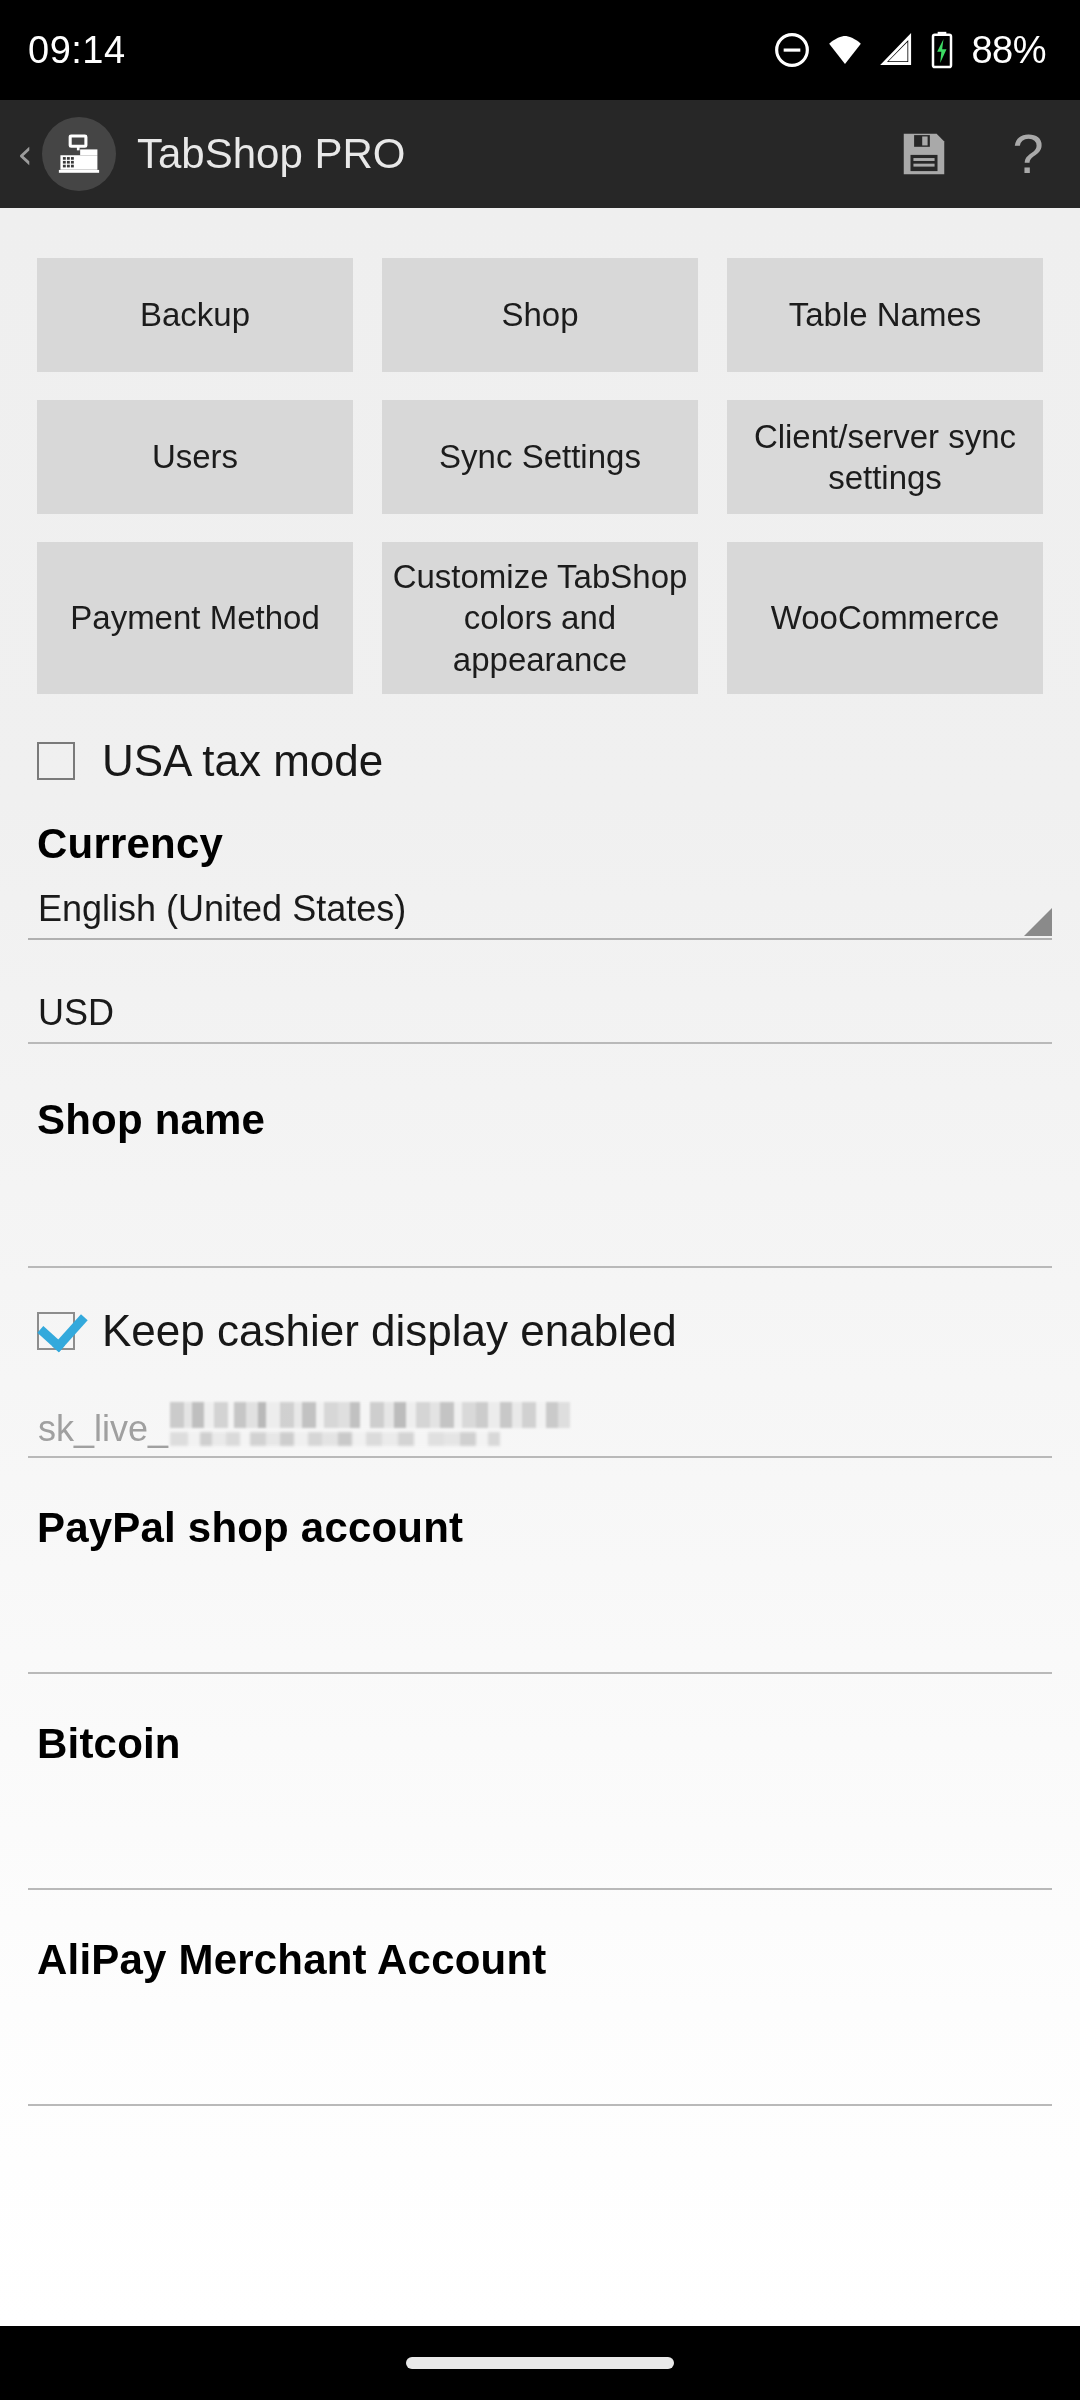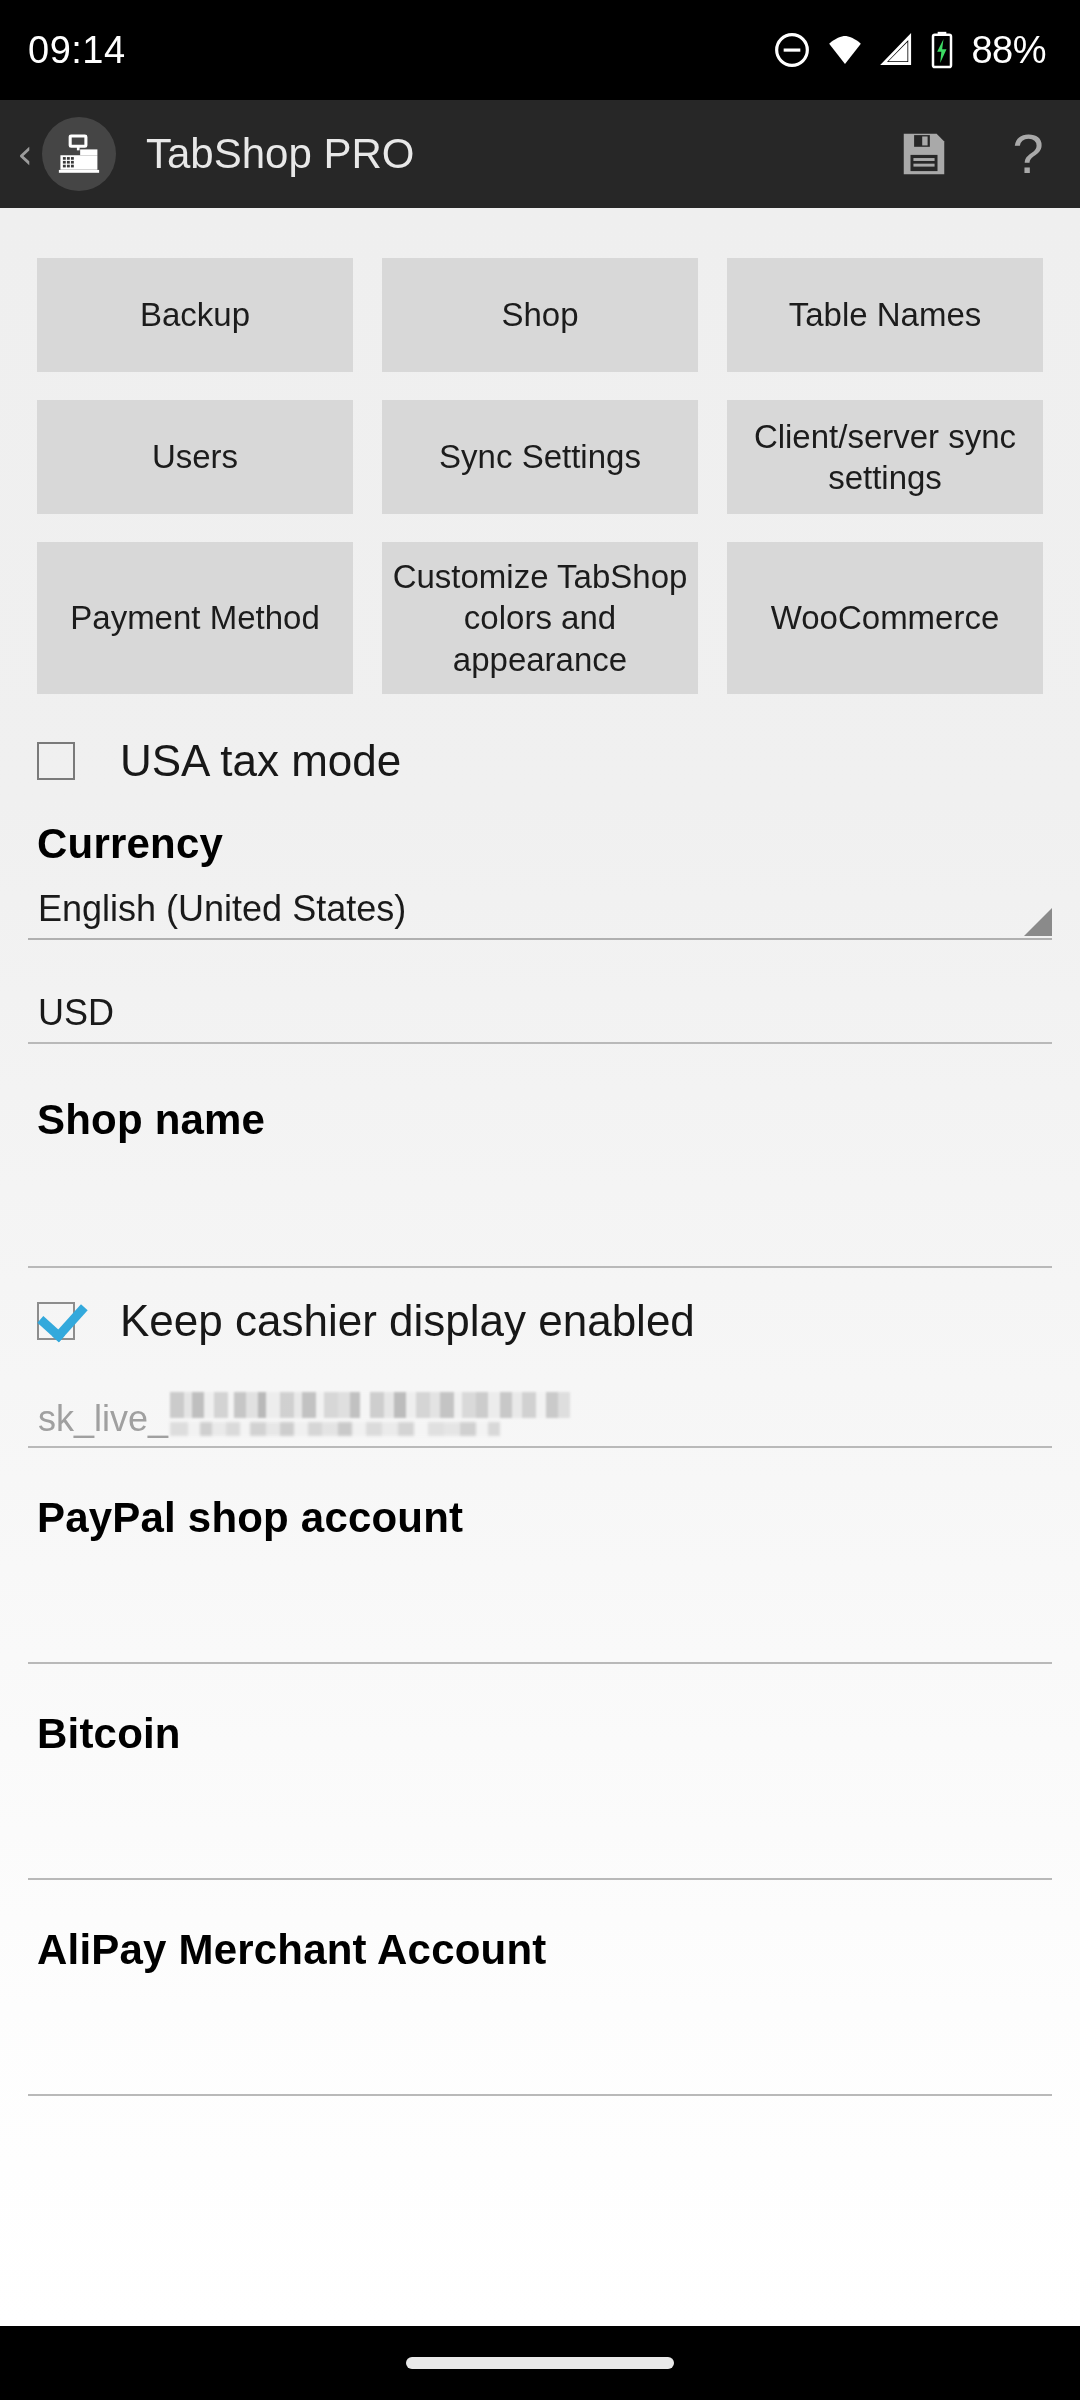--- a/index.html
+++ b/index.html
@@ -33,21 +33,21 @@
     width: 30px; margin-left: 10px; color: #9b9b9b; font-size: 40px;
     line-height: 1; display: flex; align-items: center; justify-content: center;
     font-family: "DejaVu Sans", sans-serif;
   }
   .app-avatar {
     width: 74px; height: 74px; border-radius: 50%;
     background: #454545; margin-left: 2px;
     display: flex; align-items: center; justify-content: center; flex: none;
   }
   .app-title {
-    color: #e8e8e8; font-size: 42px; margin-left: 30px; flex: 1;
+    color: #e8e8e8; font-size: 42px; margin-left: 21px; flex: 1;
     white-space: nowrap;
   }
   .appbar-actions { display: flex; align-items: center; gap: 0; }
   .ab-btn {
     width: 104px; height: 108px;
     display: flex; align-items: center; justify-content: center;
   }
   .qmark {
     color: #a9a9a9; font-size: 56px; line-height: 1;
     font-family: "Liberation Sans", sans-serif;
@@ -70,21 +70,21 @@
     color: #1c1c1c; font-size: 33px; line-height: 1.25;
     font-family: "Liberation Sans", sans-serif;
     display: flex; align-items: center; justify-content: center;
     text-align: center; padding: 18px 8px;
   }
   .h-short { height: 114px; }
   .h-tall { height: 152px; }
   .h-xtall { height: 152px; }
 
   
-  .cbrow { display: flex; align-items: center; padding: 0 37px; gap: 18px; }
+  .cbrow { display: flex; align-items: center; padding: 0 37px; }
   .cbrow.usa { margin-top: 42px; }
   .cbrow.cashier { margin-top: 12px; }
   .cbox {
     width: 38px; height: 38px; flex: none;
     border: 2px solid #7a7a7a; background: transparent;
     position: relative;
   }
   .cbox.checked { border-color: #8d8d8d; }
   .cbox.checked::after {
     content: ""; position: absolute;
@@ -267,21 +267,21 @@
     </div>
     <div class="field" style="margin-top:32px;">
       <div class="val">USD</div>
     </div>
 
     <div class="sect-h" style="margin-top:52px;">Shop name</div>
     <div class="field tall" style="margin-top:38px;">
       <div class="val"></div>
     </div>
 
-    <div class="cbrow cashier" style="margin-top:28px;">
+    <div class="cbrow cashier" style="margin-top:38px;">
       <div class="cbox checked"></div>
       <div class="cblabel">Keep cashier display enabled</div>
     </div>
 
     <div class="field" style="margin-top:24px;height:78px;">
       <div class="stripe-line">
         <span class="stripe-prefix">sk_live_</span>
         <span class="redact-wrap">
           <span class="redact"></span>
           <span class="redact r2"></span>

